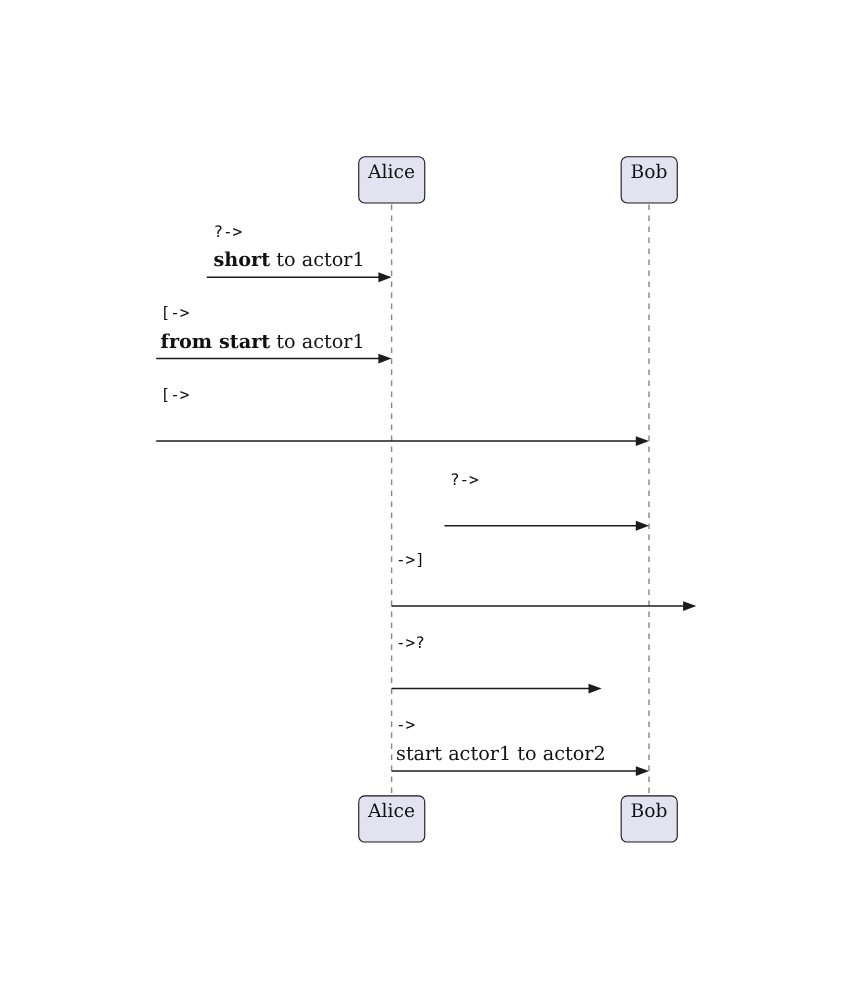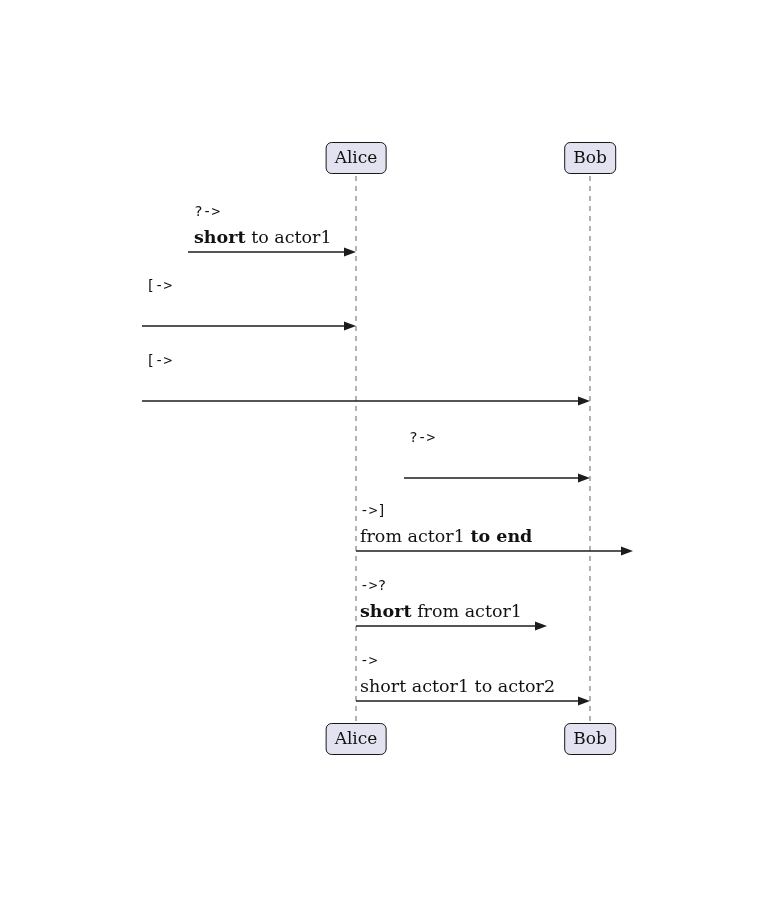--- a/index.html
+++ b/index.html
@@ -23,21 +23,21 @@
   svg.layer{position:absolute;left:0;top:0;}
   .lifeline{stroke:var(--lifeline);stroke-width:1.3;stroke-dasharray:5 5;fill:none;}
   .arrow-line{stroke:var(--arrow);stroke-width:1.4;fill:none;}
   .arrow-head{fill:var(--arrow);stroke:none;}
   .actor{
     position:absolute;
     transform:translateX(-50%);
     background:var(--actor-fill);
     border:1.5px solid var(--actor-border);
     border-radius:6px;
-    padding:3px 8px 5px;
+    padding:3px 8px 16px;
     font-size:17px;
     line-height:22px;
     white-space:nowrap;
   }
   .msg{position:absolute;white-space:nowrap;}
   .msg .op{
     font-family:"DejaVu Sans Mono","Liberation Mono",monospace;
     font-size:14.5px;
     line-height:26px;
   }
@@ -84,38 +84,37 @@
   <div class="actor" style="left:356px;top:723px;">Alice</div>
   <div class="actor" style="left:590px;top:723px;">Bob</div>
 
   <div class="msg" style="left:194px;top:198px;">
     <div class="op">?-&gt;</div>
     <div class="txt"><span class="b">short</span><span> to actor1</span></div>
   </div>
 
   <div class="msg" style="left:146px;top:272px;">
     <div class="op">[-&gt;</div>
+    <div class="txt"><span class="b">from start</span><span> to actor1</span></div>
   </div>
 
   <div class="msg" style="left:146px;top:347px;">
     <div class="op">[-&gt;</div>
   </div>
 
   <div class="msg" style="left:409px;top:424px;">
     <div class="op">?-&gt;</div>
   </div>
 
   <div class="msg" style="left:360px;top:497px;">
     <div class="op">-&gt;]</div>
-    <div class="txt"><span>from actor1 </span><span class="b">to end</span></div>
   </div>
 
   <div class="msg" style="left:360px;top:572px;">
     <div class="op">-&gt;?</div>
-    <div class="txt"><span class="b">short</span><span> from actor1</span></div>
   </div>
 
   <div class="msg" style="left:360px;top:647px;">
     <div class="op">-&gt;</div>
-    <div class="txt"><span>short actor1 to actor2</span></div>
+    <div class="txt"><span>start actor1 to actor2</span></div>
   </div>
 
 </div>
 
 </body></html>

